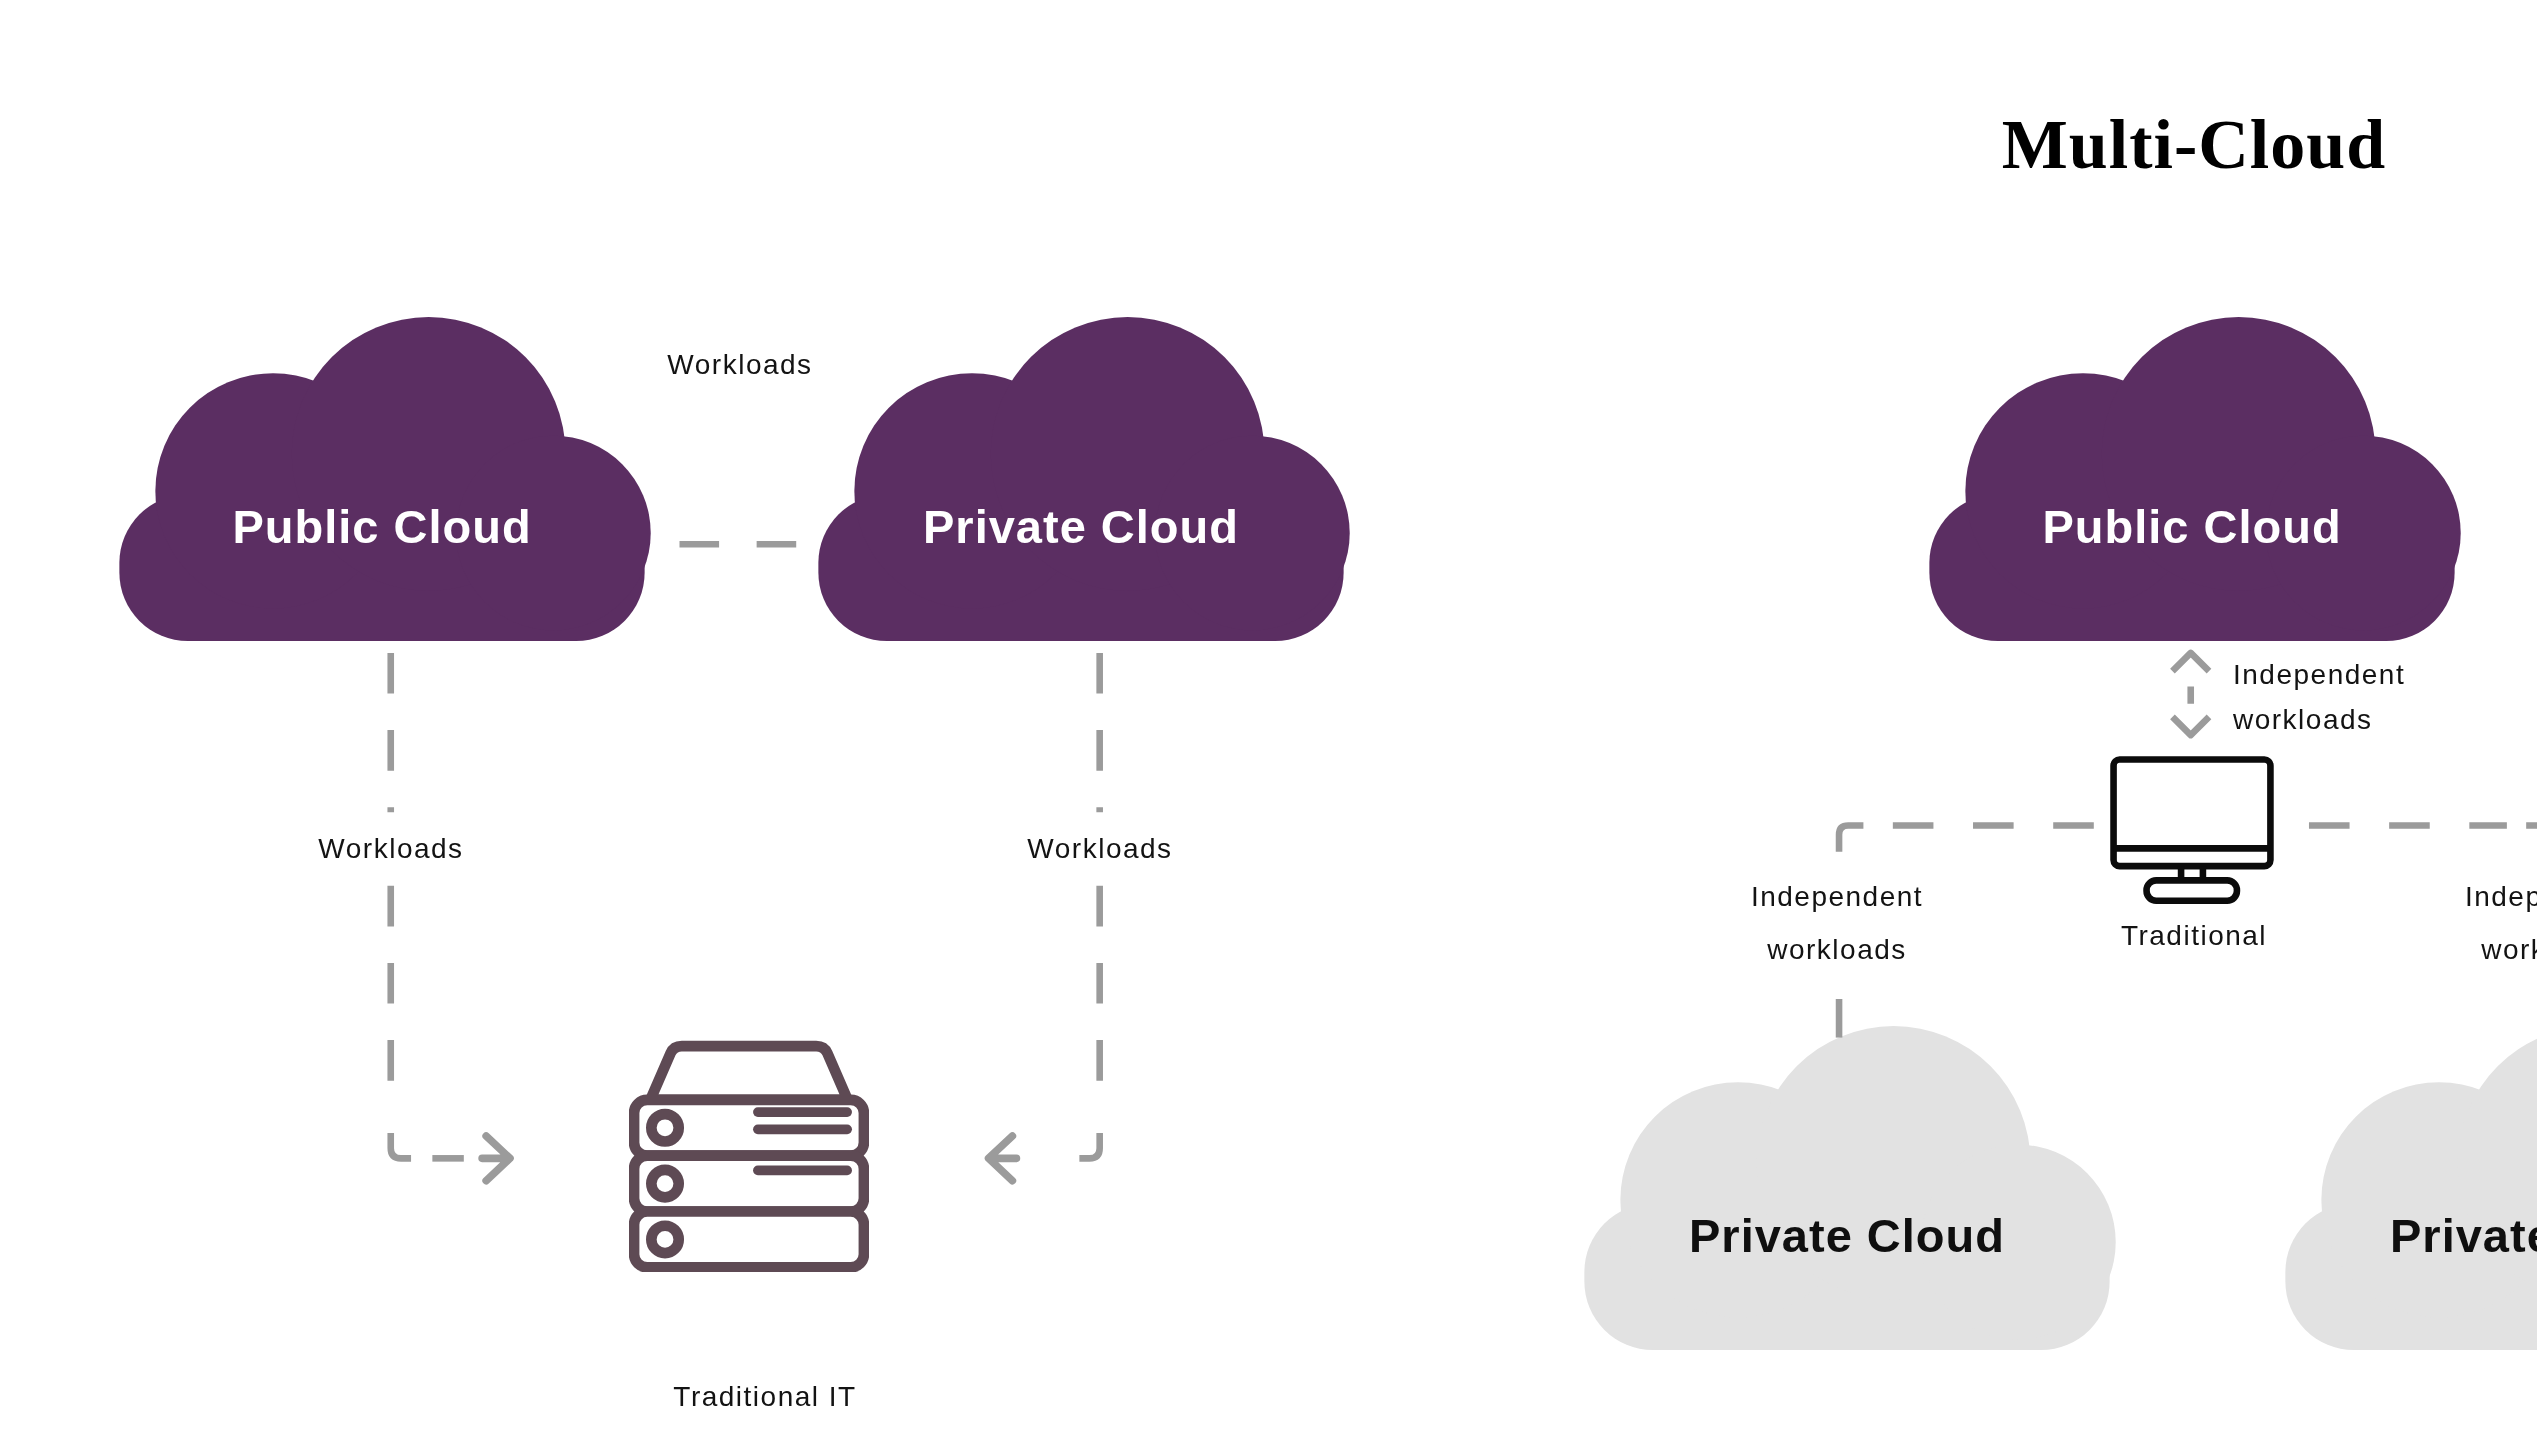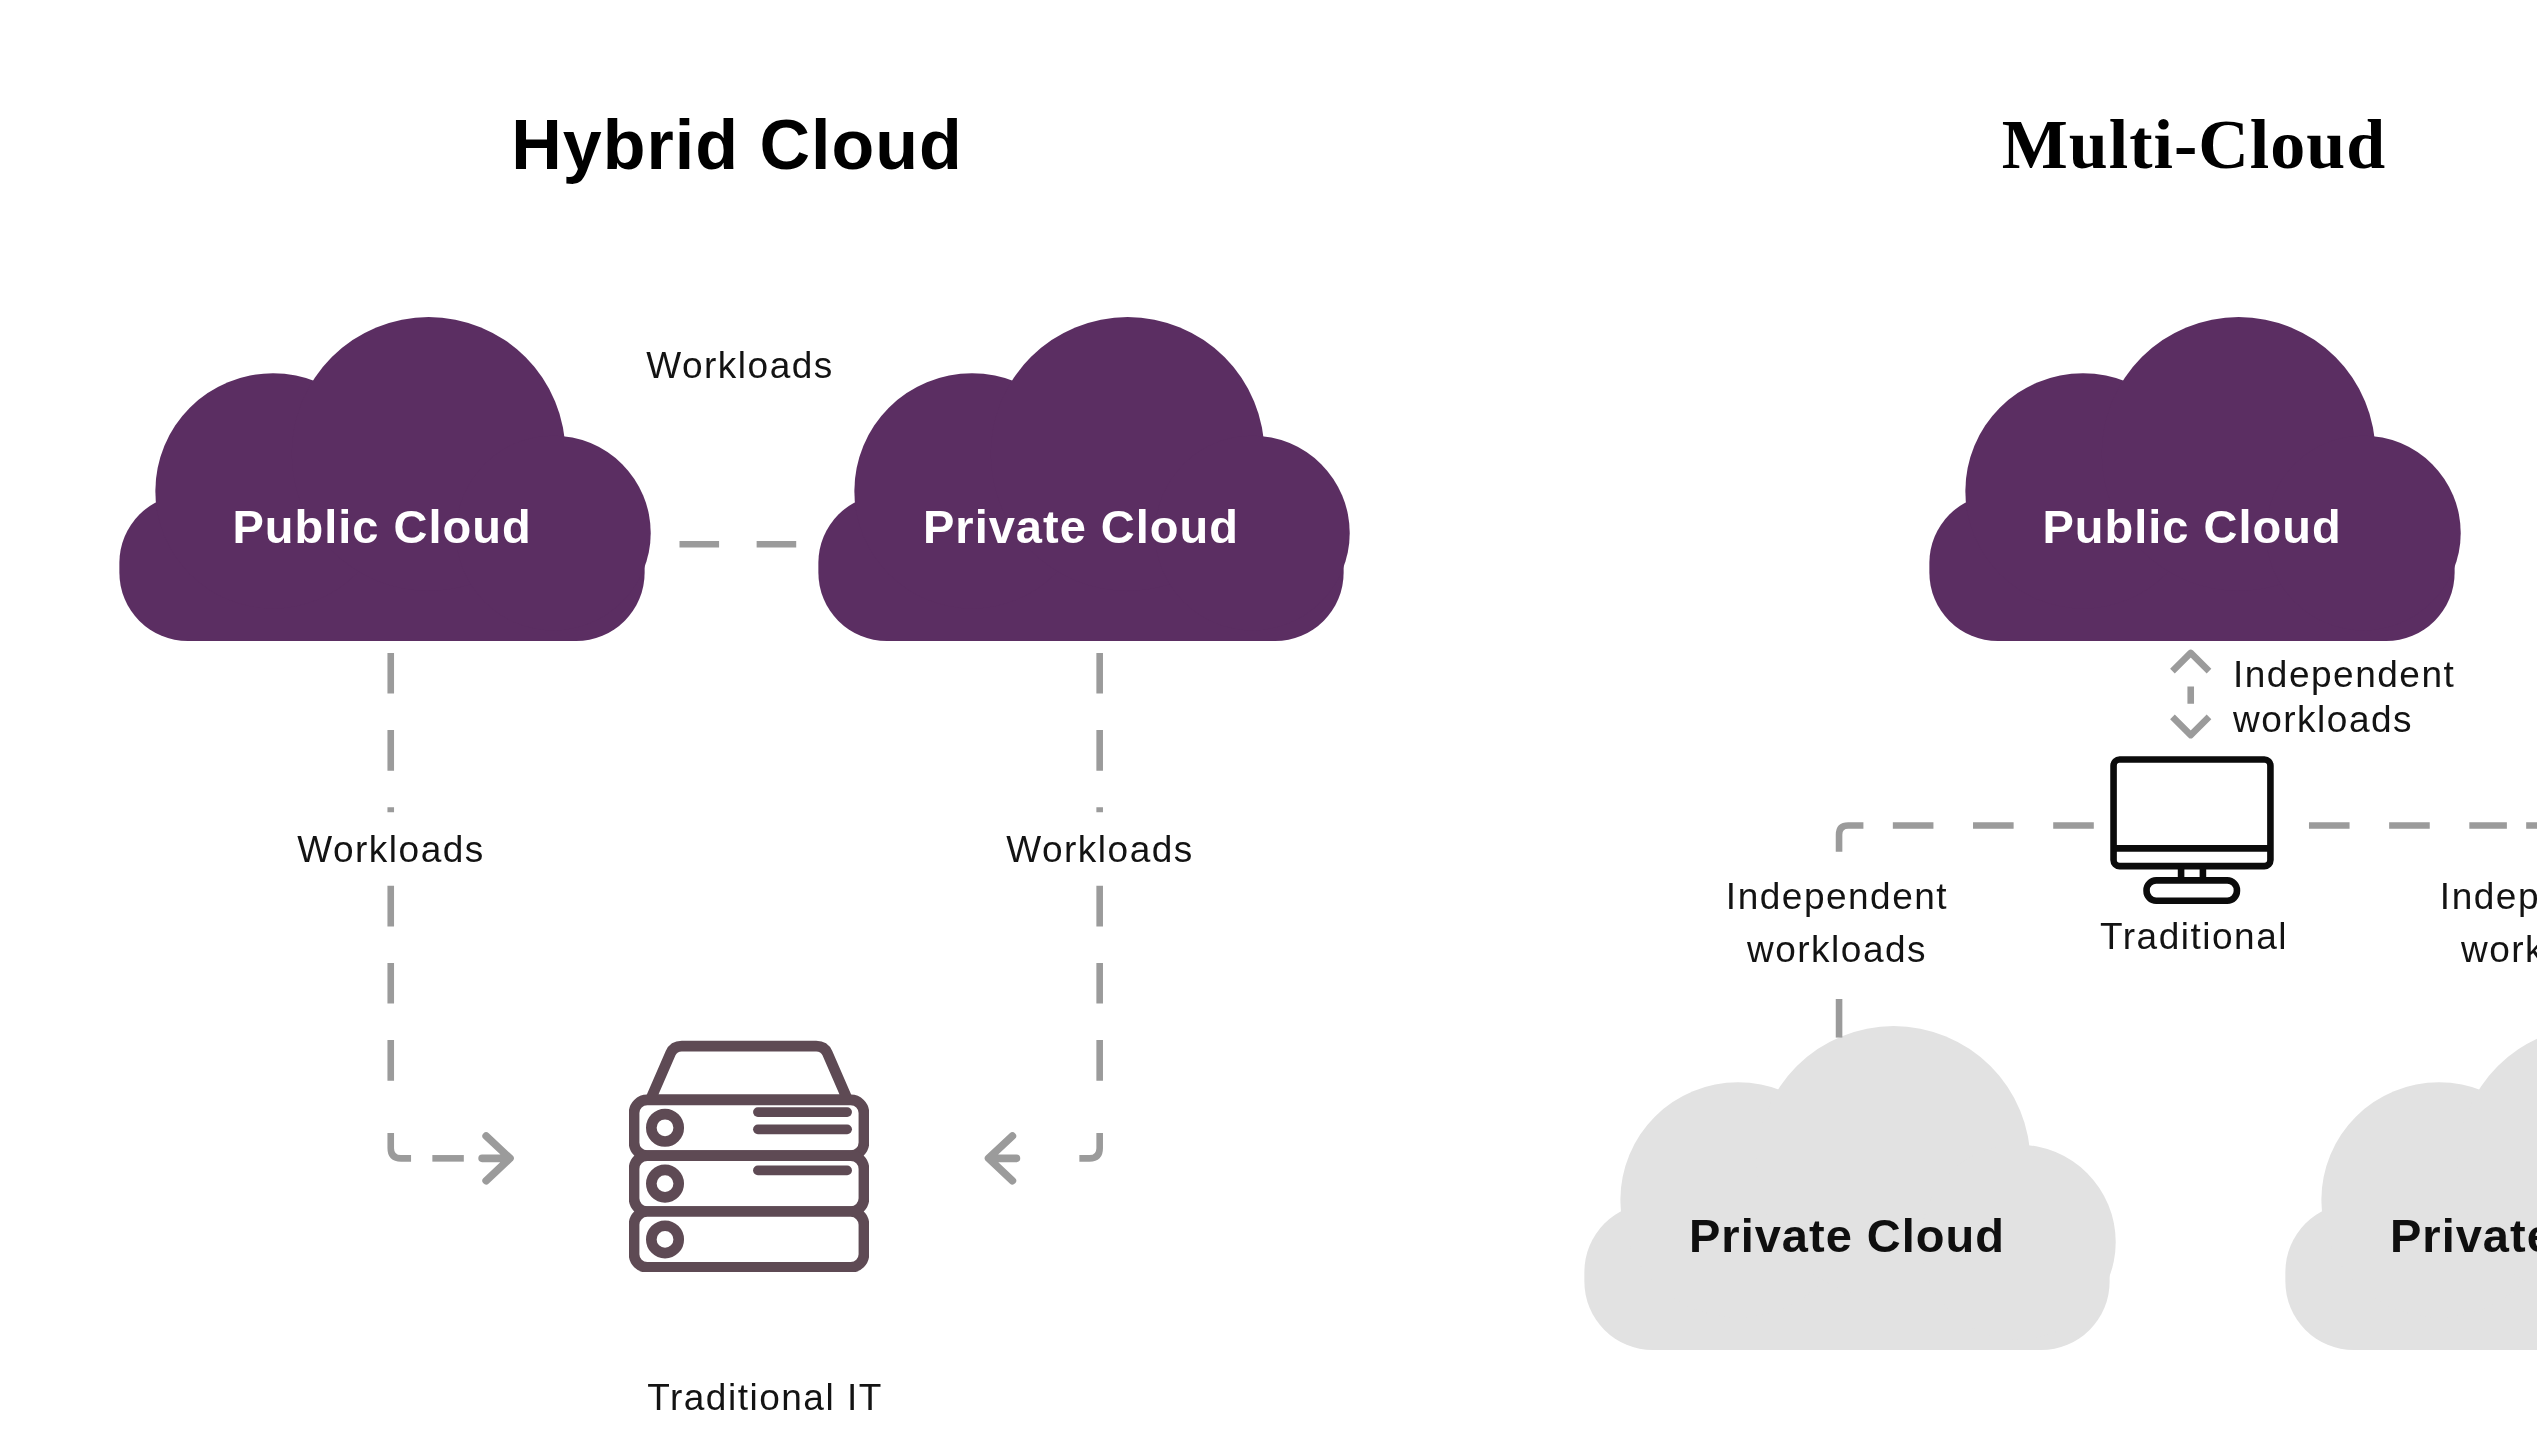--- a/index.html
+++ b/index.html
@@ -7,21 +7,21 @@
     position:relative;width:2923px;height:1454px;background:#fff;overflow:hidden;
     font-family:"Liberation Sans","DejaVu Sans",sans-serif;color:var(--ink);
   }
   .abs{position:absolute;}
   .ctr{transform:translate(-50%,-50%);text-align:center;}
 
   .diagram-title{
     font-size:70px;font-weight:700;letter-spacing:1px;color:#000;white-space:nowrap;
   }
   .small-label{
-    font-size:37px;letter-spacing:1.5px;color:var(--ink);white-space:nowrap;line-height:1.0;
+    font-size:28px;letter-spacing:1.5px;color:var(--ink);white-space:nowrap;line-height:1.0;
   }
   .two-line{line-height:53px;white-space:nowrap;}
   .arrow-side-label{line-height:45px;text-align:left;transform:none;}
 
   .cloud{position:absolute;width:538px;height:325px;}
   .cloud svg{position:absolute;left:0;top:0;width:100%;height:100%;}
   .cloud .fill-purple{fill:var(--purple);}
   .cloud .fill-gray{fill:var(--cloud-gray);}
   .cloud-label{
     position:absolute;left:269px;top:210px;transform:translate(-50%,-50%);
@@ -40,21 +40,20 @@
   .server-stroke{stroke:var(--server);stroke-width:21px;fill:#fff;stroke-linejoin:round;}
   .server-line{stroke:var(--server);stroke-width:19px;fill:none;stroke-linecap:round;}
   .monitor-box{position:absolute;left:2110px;top:756px;width:164px;height:149px;}
   .mon{stroke:var(--monitor);stroke-width:13px;fill:none;stroke-linejoin:round;}
 </style>
 </head>
 <body>
 
 <div class="canvas">
 
-  <div class="abs ctr diagram-title" style="left:737px;top:145px;">Hybrid Cloud</div>
   <div class="abs ctr diagram-title" style="left:2194px;top:145px;font-family:Liberation Serif, serif;">Multi-Cloud</div>
 
   <div class="cloud" style="left:113px;top:316px;">
     <svg viewBox="0 0 1060 641">
       <g class="fill-purple">
         <rect x="12" y="352" width="1036" height="289" rx="135"></rect>
         <circle cx="315" cy="345" r="232"></circle>
         <circle cx="622" cy="272" r="270"></circle>
         <circle cx="868" cy="428" r="192"></circle>
       </g>

